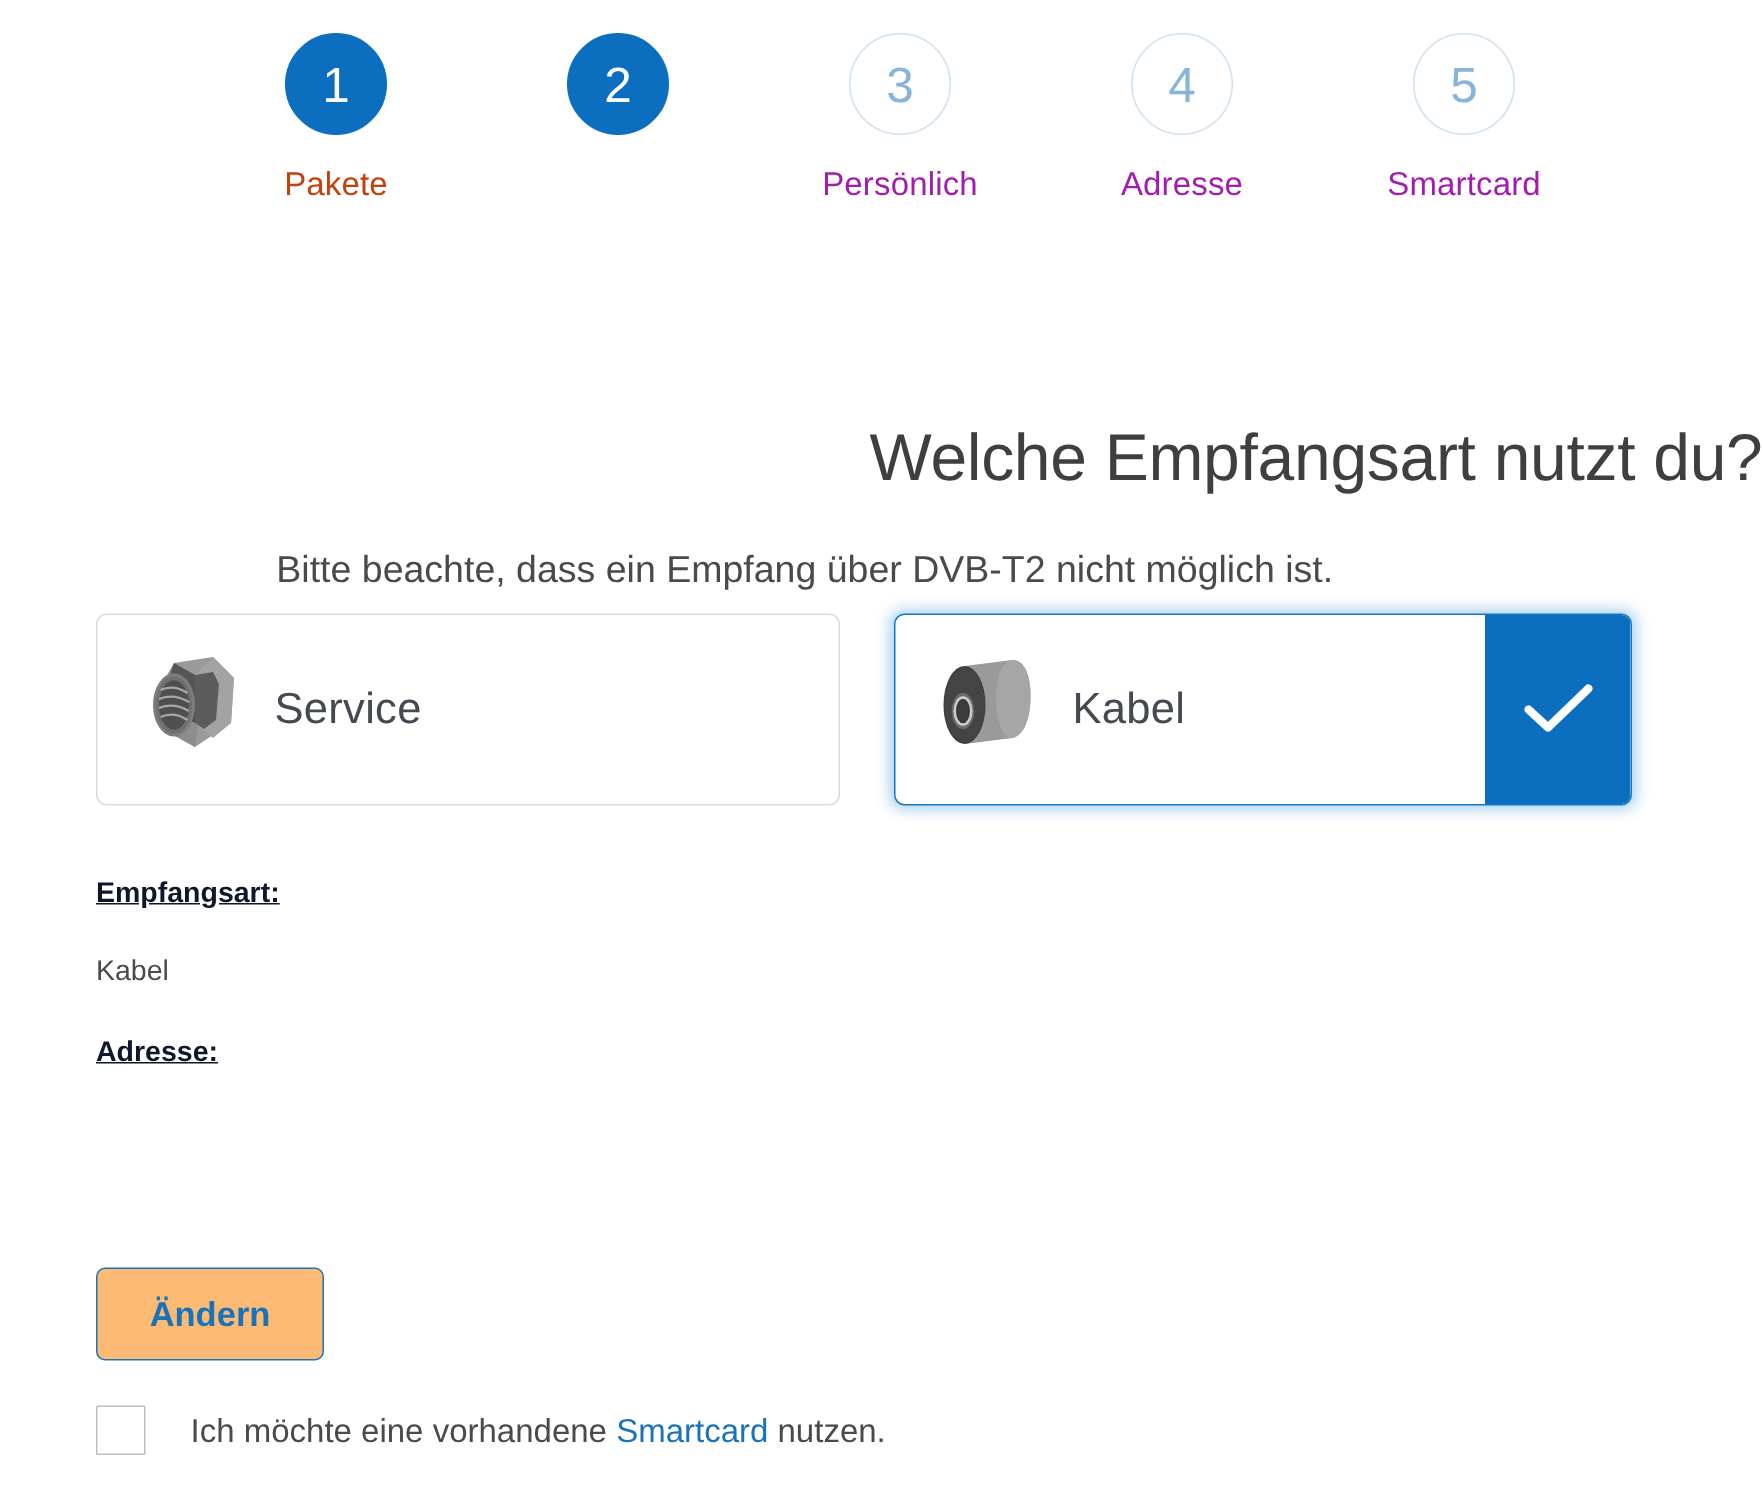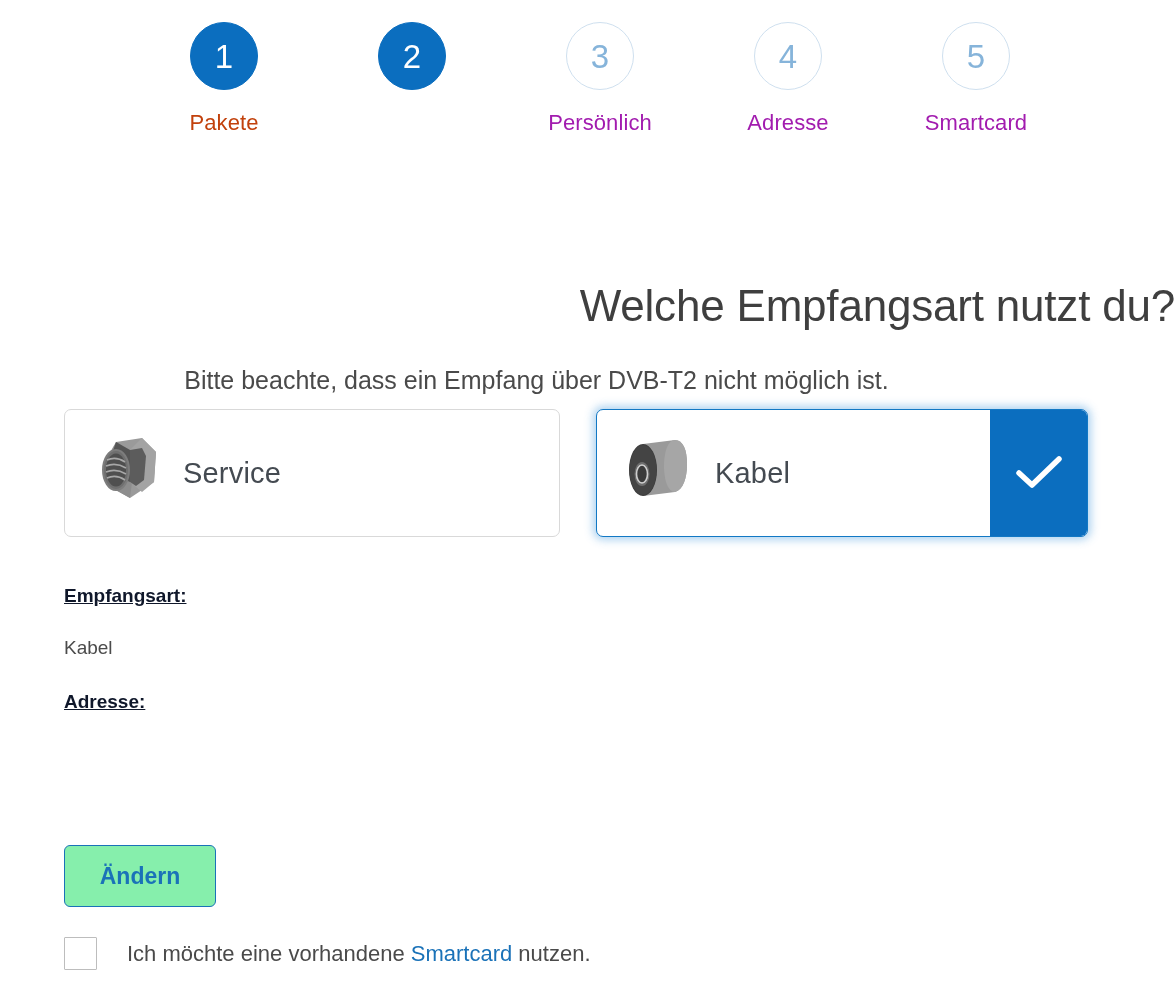--- a/index.html
+++ b/index.html
@@ -181,21 +181,21 @@
   
   .change-button {
     position: absolute;
     left: 64px;
     top: 845px;
     width: 152px;
     height: 62px;
     box-sizing: border-box;
     border: 1.5px solid #1a72b8;
     border-radius: 6px;
-    background: #86efac;
+    background: #fdba74;
     color: #1a72b8;
     font-size: 23px;
     font-weight: bold;
     font-family: "Liberation Sans", "DejaVu Sans", sans-serif;
     cursor: pointer;
     display: flex;
     align-items: center;
     justify-content: center;
     padding: 0;
   }

